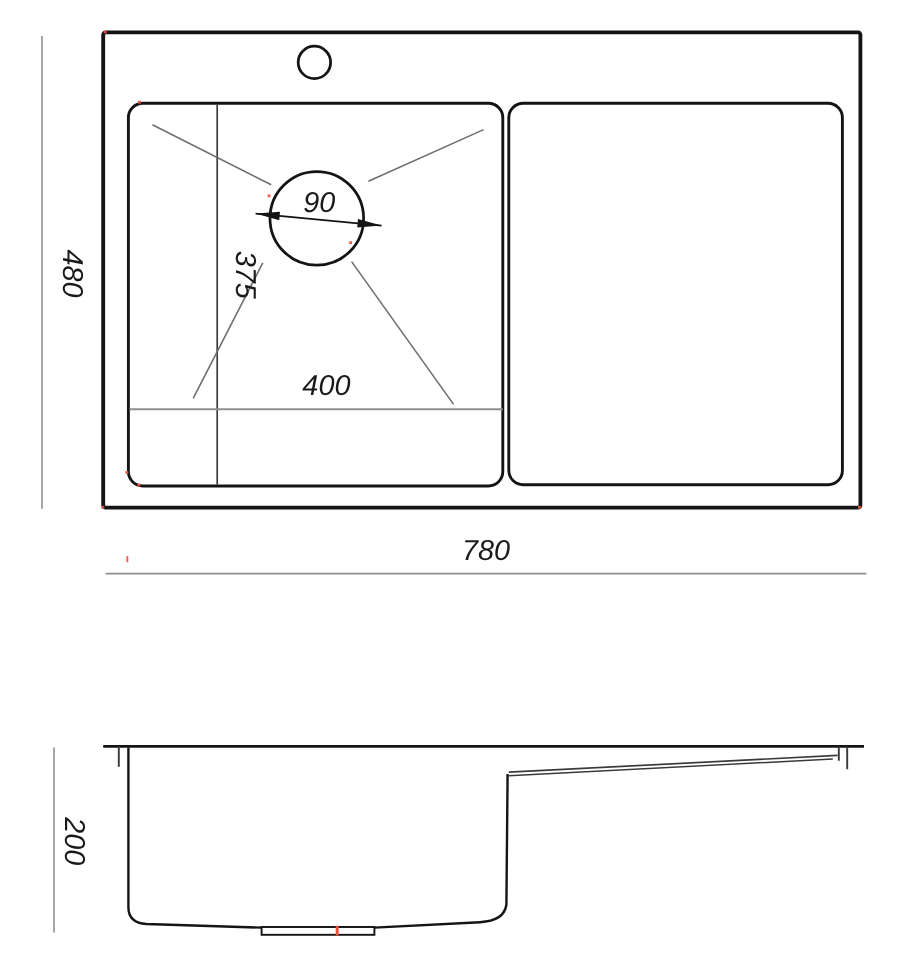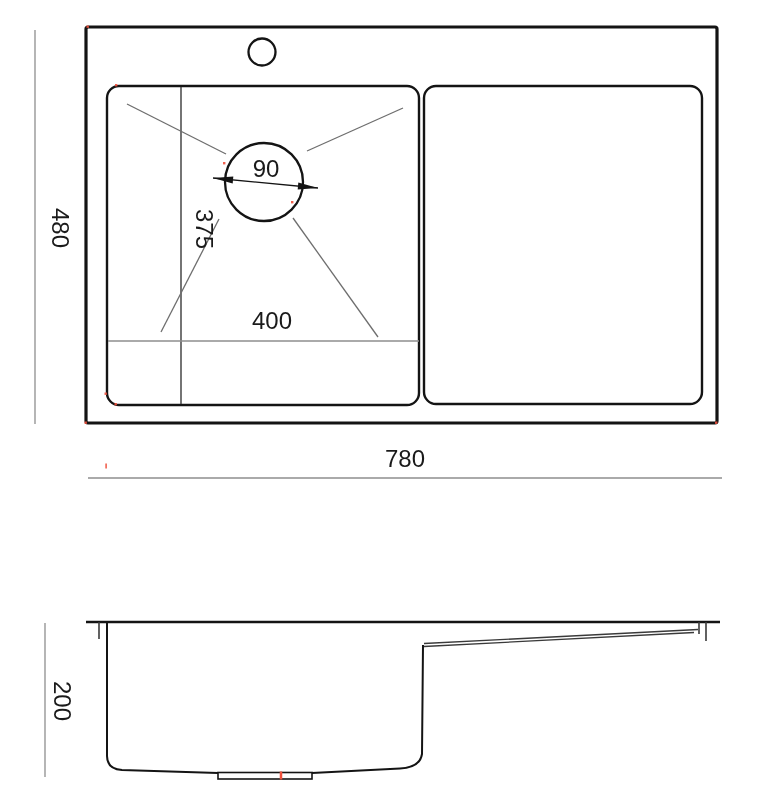--- a/index.html
+++ b/index.html
@@ -15,20 +15,21 @@
     margin: 0;
     padding: 0;
     background: var(--bg);
   }
   .stage {
     width: 759px;
     height: 800px;
     position: relative;
     background: var(--bg);
     overflow: hidden;
+    font-style: italic;
   }
   svg { display: block; }
   .s-obj  { stroke: var(--object-line); fill: none; }
   .s-int  { stroke: var(--interior-line); fill: none; }
   .s-guide{ stroke: var(--guide-line); fill: none; }
   .s-dim  { stroke: var(--dim-line); fill: none; }
   .arrow  { fill: var(--object-line); stroke: none; }
   .t-dim  {
     fill: var(--text-color);
     font-family: "Liberation Sans", sans-serif;

